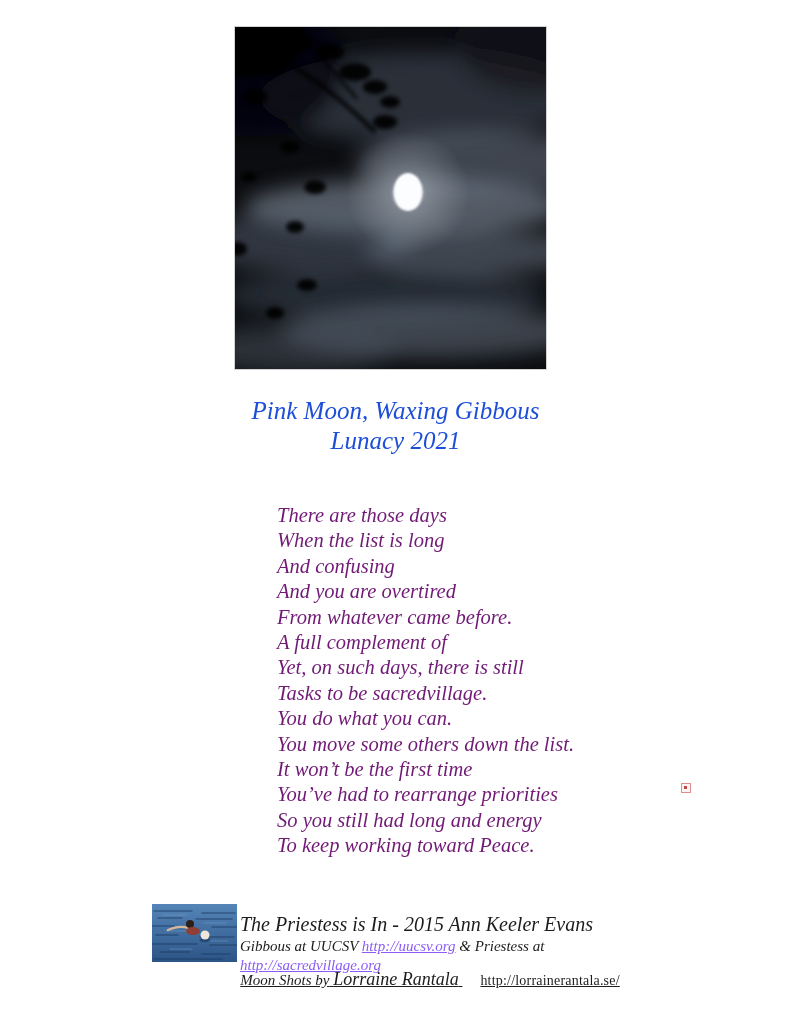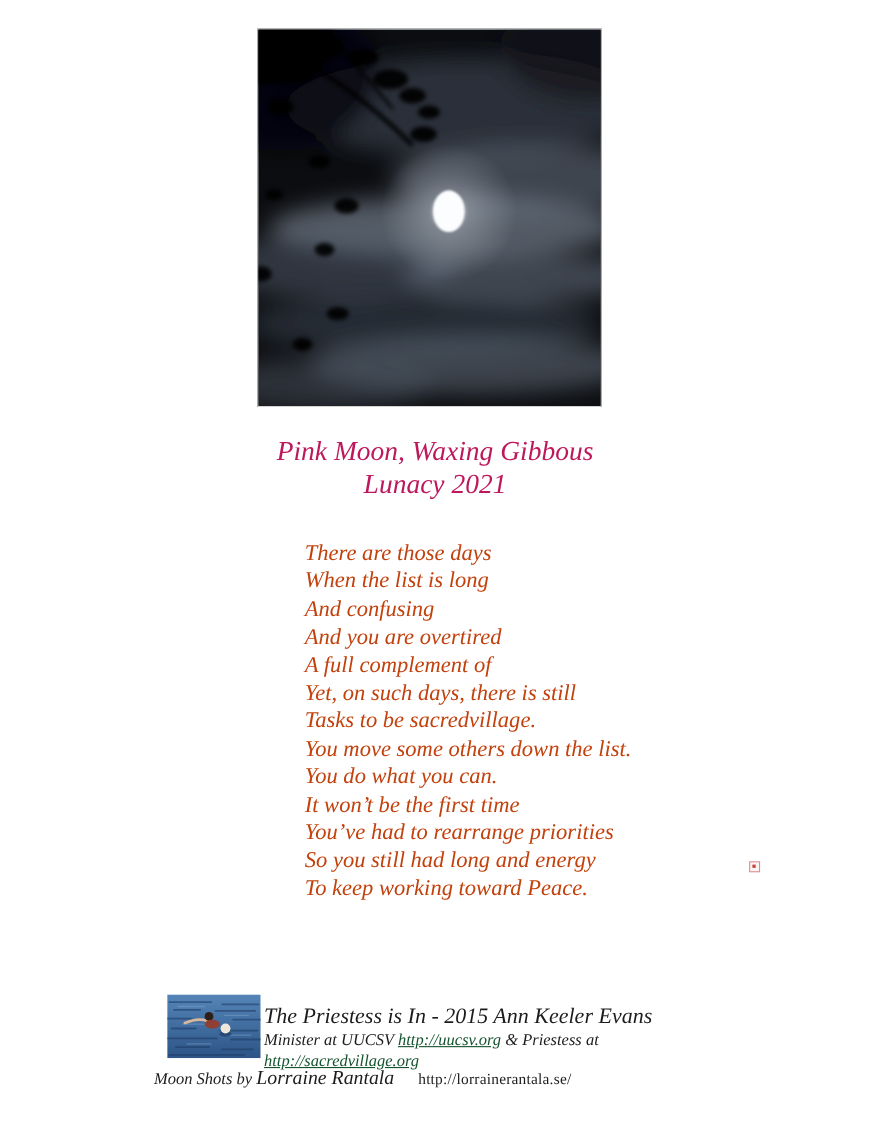--- a/index.html
+++ b/index.html
@@ -9,50 +9,50 @@
   }
   
   .moon-photo{
     position:absolute;left:234px;top:26px;width:311px;height:342px;margin:0;
     border:1px solid #d2d2d2;background:#0c0d10;
   }
   .moon-photo svg{display:block;}
   
   .title-block{
     position:absolute;left:0;top:396px;width:791px;text-align:center;
-    font-style:italic;font-size:25px;line-height:29.5px;color:#be185d;
+    font-style:italic;font-size:25px;line-height:29.5px;color:#1d4ed8;
   }
   
   .poem{
-    position:absolute;left:277px;top:491px;
-    font-style:italic;font-size:20.5px;line-height:25.4px;color:#c2410c;
+    position:absolute;left:277px;top:503px;
+    font-style:italic;font-size:20.5px;line-height:25.4px;color:#701a75;
   }
   
   .red-marker{
     position:absolute;left:681px;top:783px;width:8px;height:8px;
     border:1px solid #dd8f8f;background:#fcf3f3;display:inline-block;
   }
   .red-marker .inner{
     position:absolute;left:2px;top:2px;width:3px;height:3px;background:#c44545;display:block;
   }
   
   .swimmers{
     position:absolute;left:152px;top:904px;width:85px;height:58px;margin:0;
   }
   .swimmers svg{display:block;}
   .footer-credit{
     position:absolute;left:240px;top:912px;width:420px;text-align:left;
     font-style:italic;
   }
   .credit-title{font-size:20px;line-height:24px;color:#1c1c1c;}
   .credit-links{font-size:15px;line-height:19px;margin-top:1px;color:#1c1c1c;}
-  .credit-links a{color:#14532d;text-decoration:underline;}
+  .credit-links a{color:#8b5cf6;text-decoration:underline;}
   .moonshots{
-    position:absolute;left:140px;top:969px;width:580px;
-    font-style:italic;font-size:15px;color:#1c1c1c;
+    position:absolute;left:140px;top:969px;width:580px;text-align:center;
+    font-style:italic;font-size:15px;color:#1c1c1c;text-decoration:underline;
   }
   .moonshots .photographer{font-size:18px;}
   .moonshots .ph-url{font-style:normal;font-size:14px;margin-left:18px;letter-spacing:0.2px;}
 </style>
 </head>
 <body>
 
 <div class="page">
 
   <figure class="moon-photo">
@@ -114,25 +114,26 @@
   <div class="title-block">
     <div>Pink Moon, Waxing Gibbous</div>
     <div>Lunacy 2021</div>
   </div>
 
   <div class="poem">
     <div>There are those days</div>
     <div>When the list is long</div>
     <div>And confusing</div>
     <div>And you are overtired</div>
+    <div>From whatever came before.</div>
     <div>A full complement of</div>
     <div>Yet, on such days, there is still</div>
     <div>Tasks to be sacredvillage.</div>
+    <div>You do what you can.</div>
     <div>You move some others down the list.</div>
-    <div>You do what you can.</div>
     <div>It won’t be the first time</div>
     <div>You’ve had to rearrange priorities</div>
     <div>So you still had long and energy</div>
     <div>To keep working toward Peace.</div>
   </div>
 
   <span class="red-marker">
       <span class="inner"></span>
     </span>
 
@@ -161,21 +162,21 @@
       <circle cx="38" cy="20" r="4" fill="#2e1f18"></circle>
       <ellipse cx="41" cy="27" rx="7" ry="4" fill="#8f3f33"></ellipse>
       <ellipse cx="53" cy="36" rx="5.5" ry="2.2" fill="#1c3c66" opacity="0.7"></ellipse>
       <circle cx="53" cy="31" r="4.5" fill="#ece7da"></circle>
     </svg>
   </figure>
 
   <div class="footer-credit">
     <div class="credit-title">The Priestess is In - 2015 Ann Keeler Evans</div>
     <div class="credit-links">
-      <span>Minister at UUCSV</span>
+      <span>Gibbous at UUCSV</span>
       <a href="#">http://uucsv.org</a>
       <span>&amp; Priestess at</span>
       <a href="#">http://sacredvillage.org</a>
     </div>
   </div>
 
   <div class="moonshots">
     <span>Moon Shots by</span>
     <span class="photographer">Lorraine Rantala</span>
     <span class="ph-url">http://lorrainerantala.se/</span>

